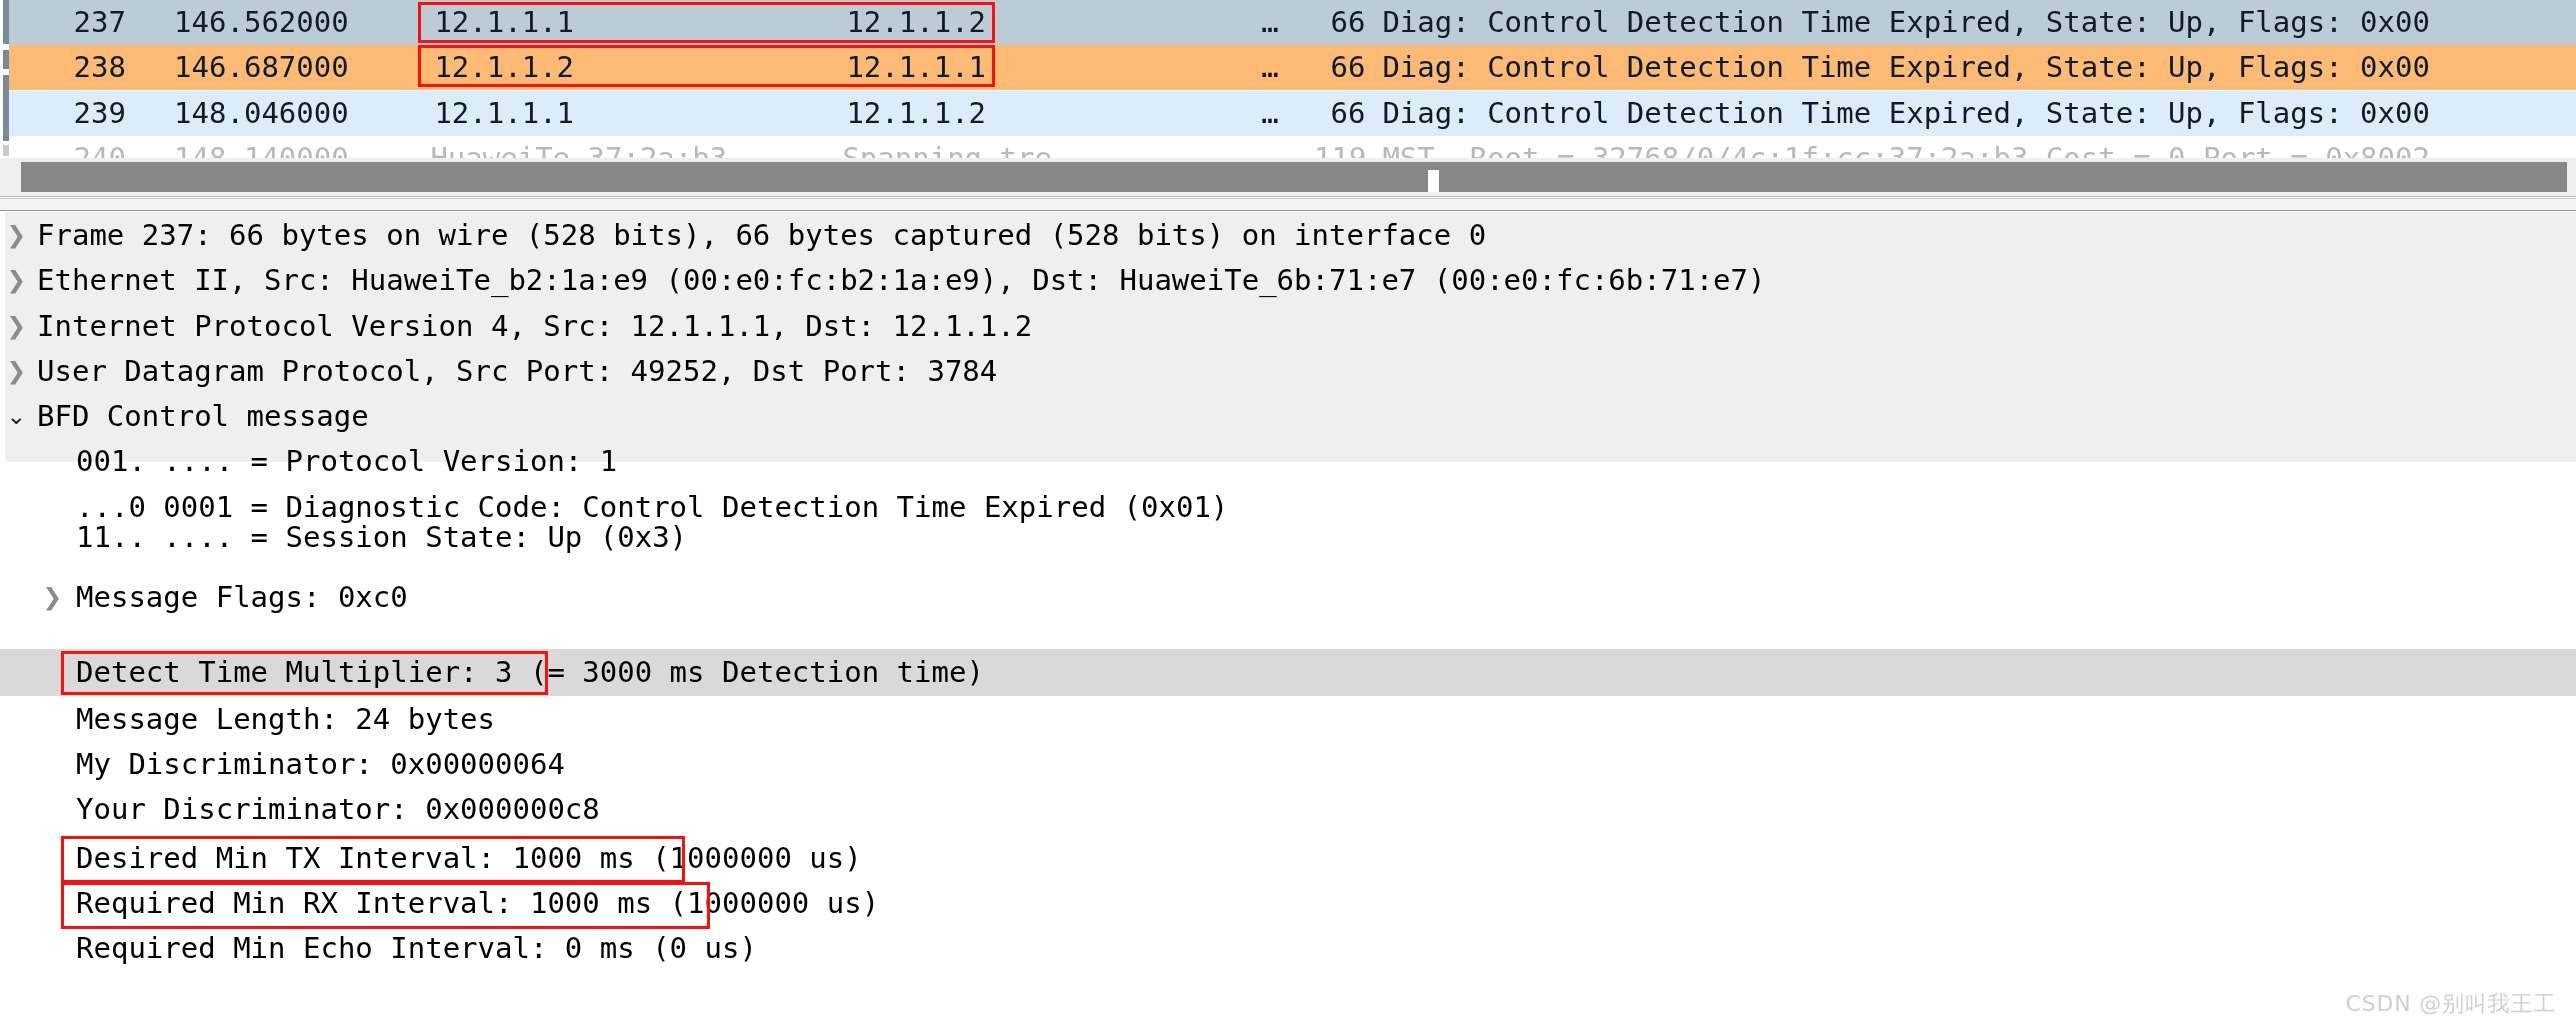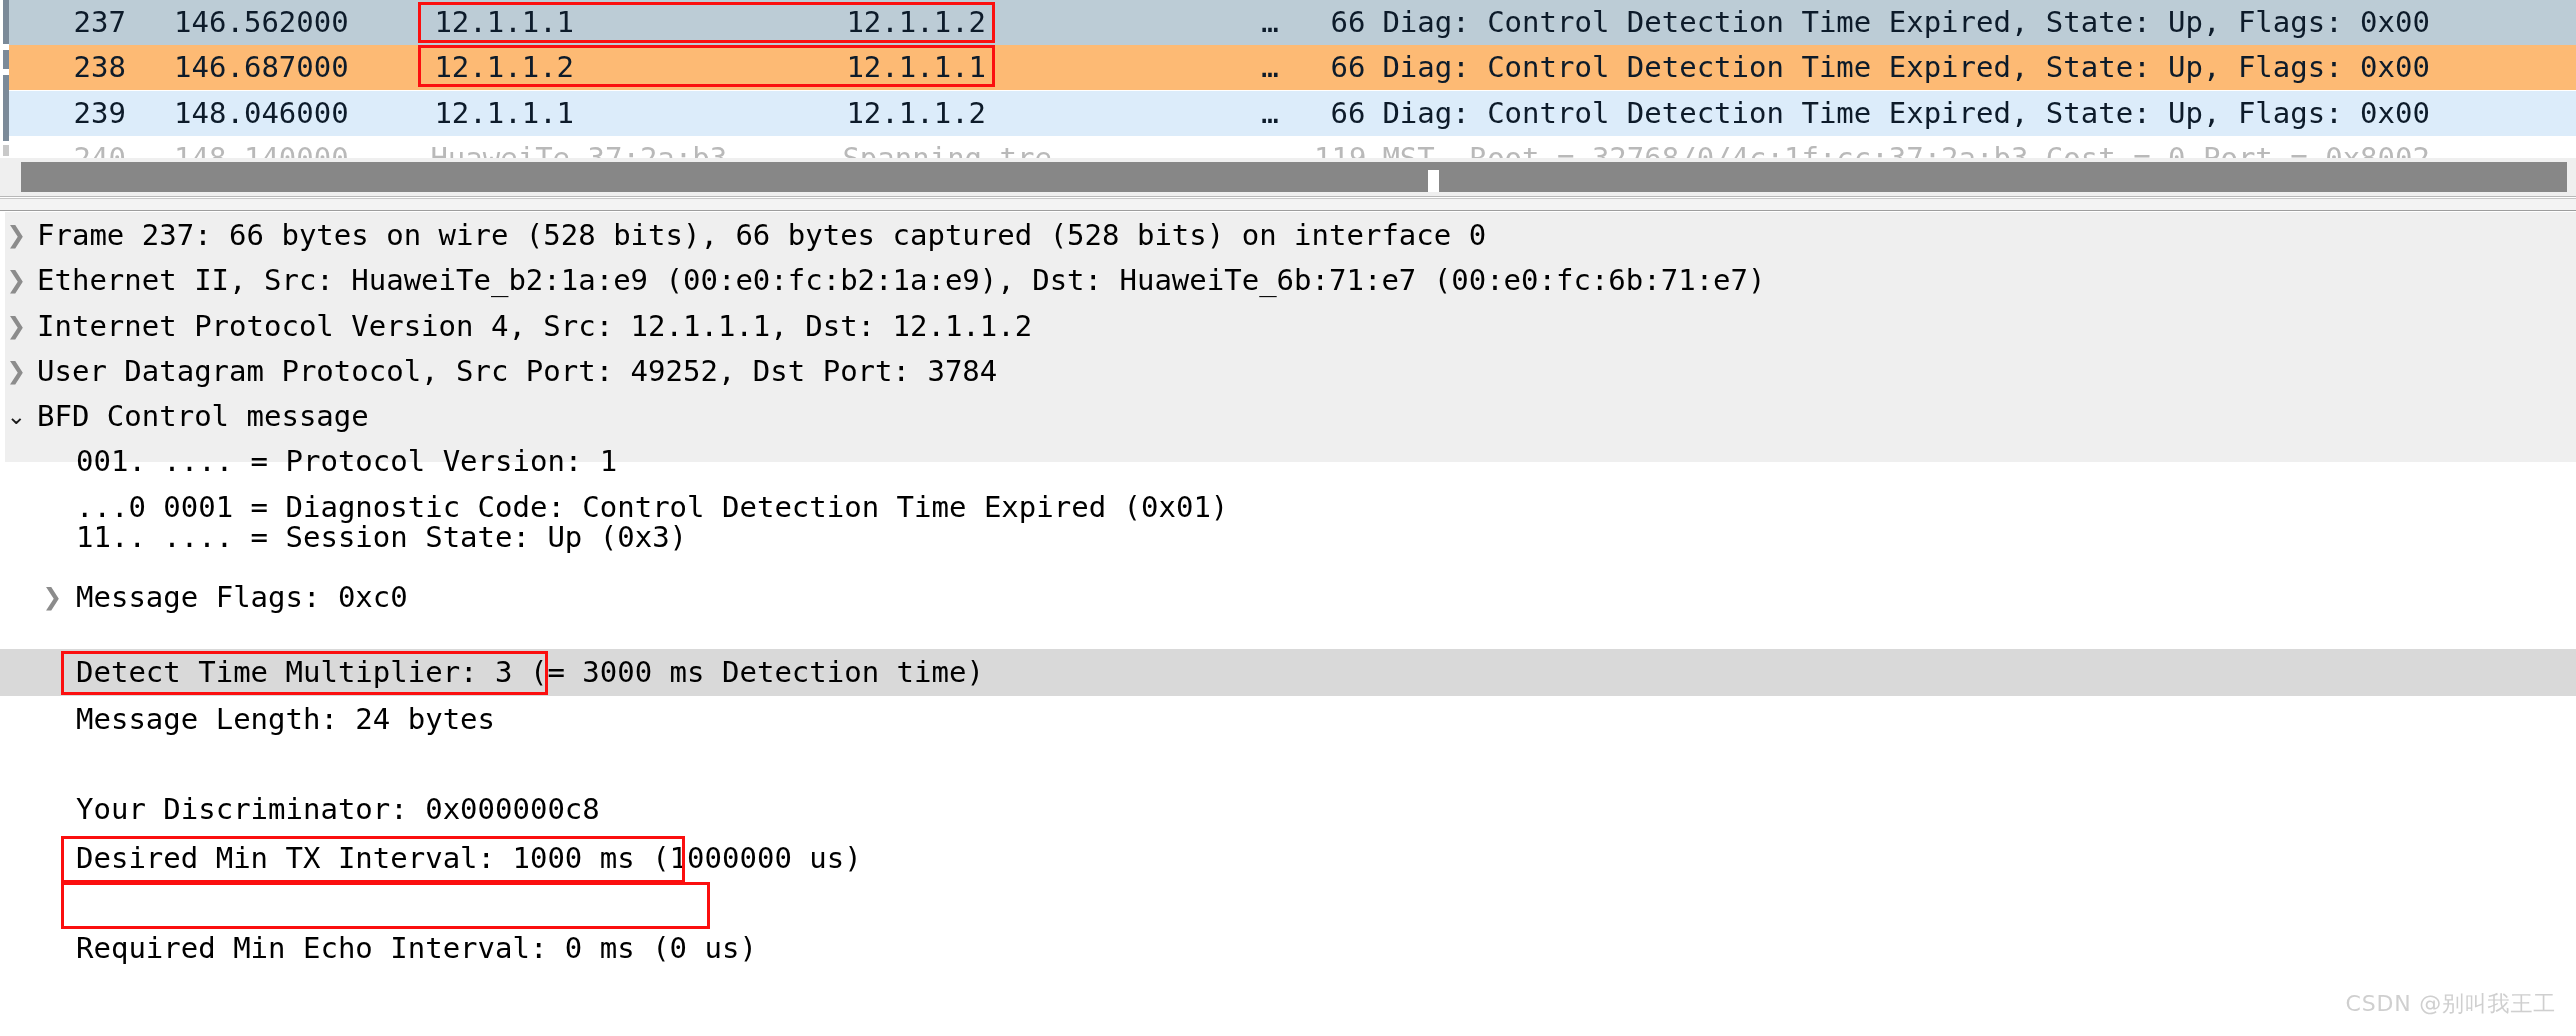--- a/index.html
+++ b/index.html
@@ -282,29 +282,35 @@
   </div>
 
   <div class="drow lvl1b highlight" style="top:437px;padding-left:29px;">
     <span class="label">Detect Time Multiplier: 3 (= 3000 ms Detection time)</span>
   </div>
 
   <div class="drow lvl1b" style="top:484px;">
     <span class="label">Message Length: 24 bytes</span>
   </div>
 
+  <div class="drow lvl1b" style="top:529px;">
+    <span class="label">My Discriminator: 0x00000064</span>
+  </div>
 
   <div class="drow lvl1b" style="top:574px;">
     <span class="label">Your Discriminator: 0x000000c8</span>
   </div>
 
   <div class="drow lvl1b" style="top:623px;">
     <span class="label">Desired Min TX Interval: 1000 ms (1000000 us)</span>
   </div>
 
+  <div class="drow lvl1b" style="top:668px;">
+    <span class="label">Required Min RX Interval: 1000 ms (1000000 us)</span>
+  </div>
 
   <div class="drow lvl1b" style="top:713px;">
     <span class="label">Required Min Echo Interval:    0 ms (0 us)</span>
   </div>
 
   <div class="anno-box" id="anno-detail-1"></div>
   <div class="anno-box" id="anno-detail-2"></div>
   <div class="anno-box" id="anno-detail-3"></div>
 </div>
 

